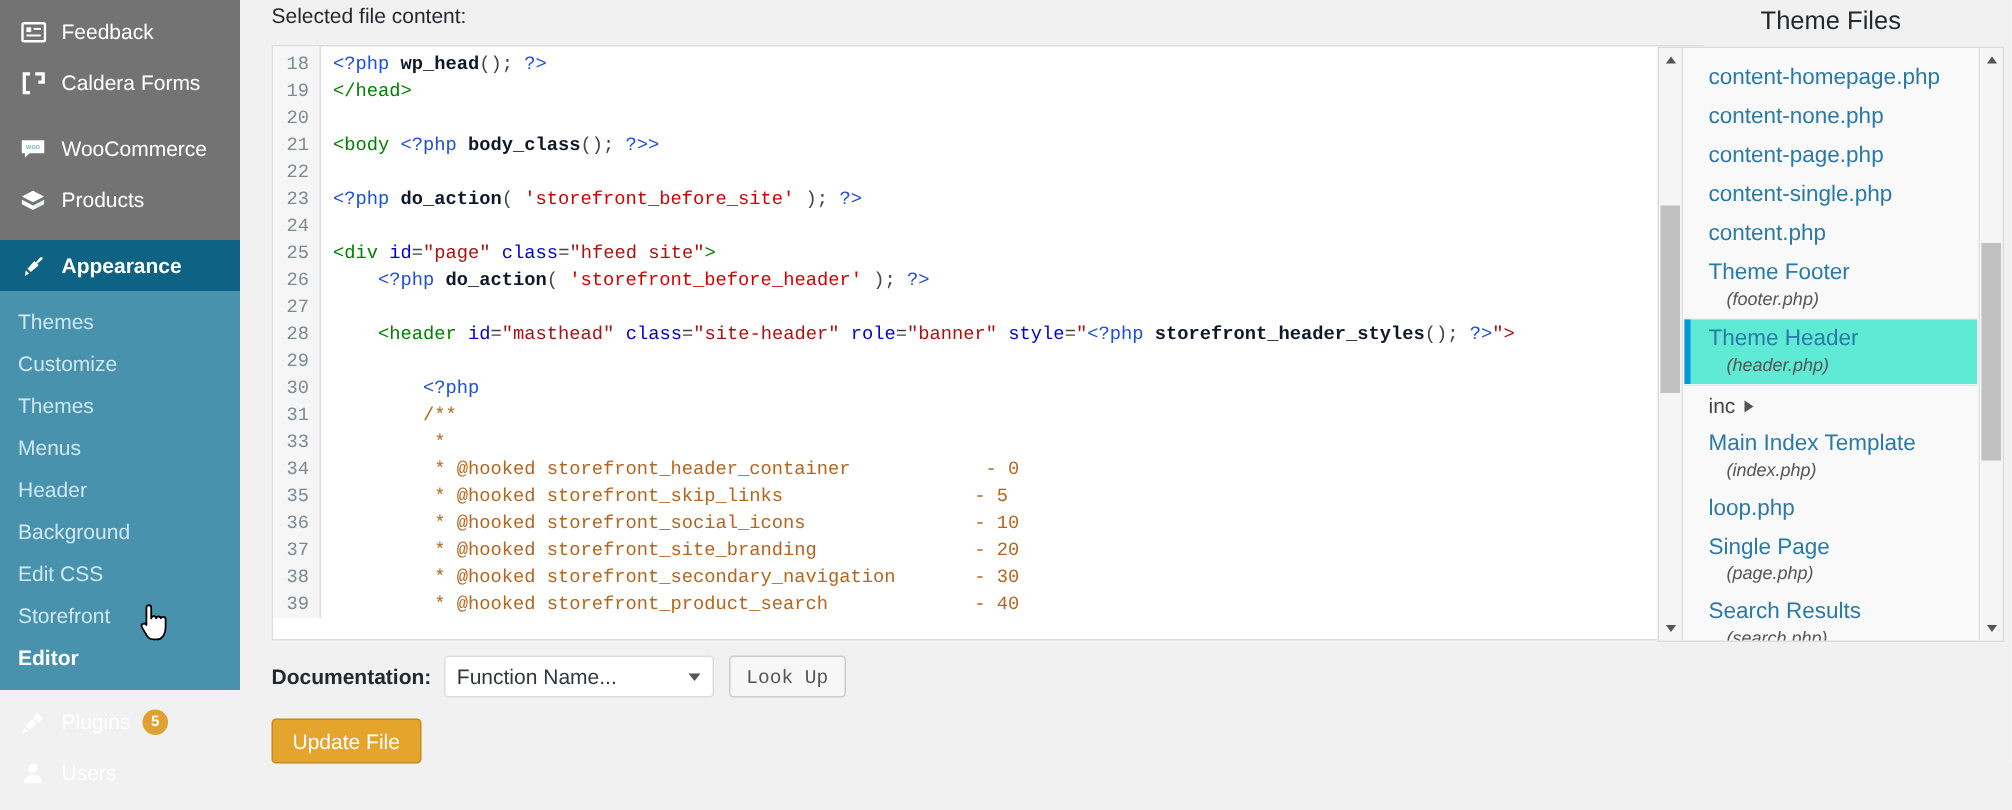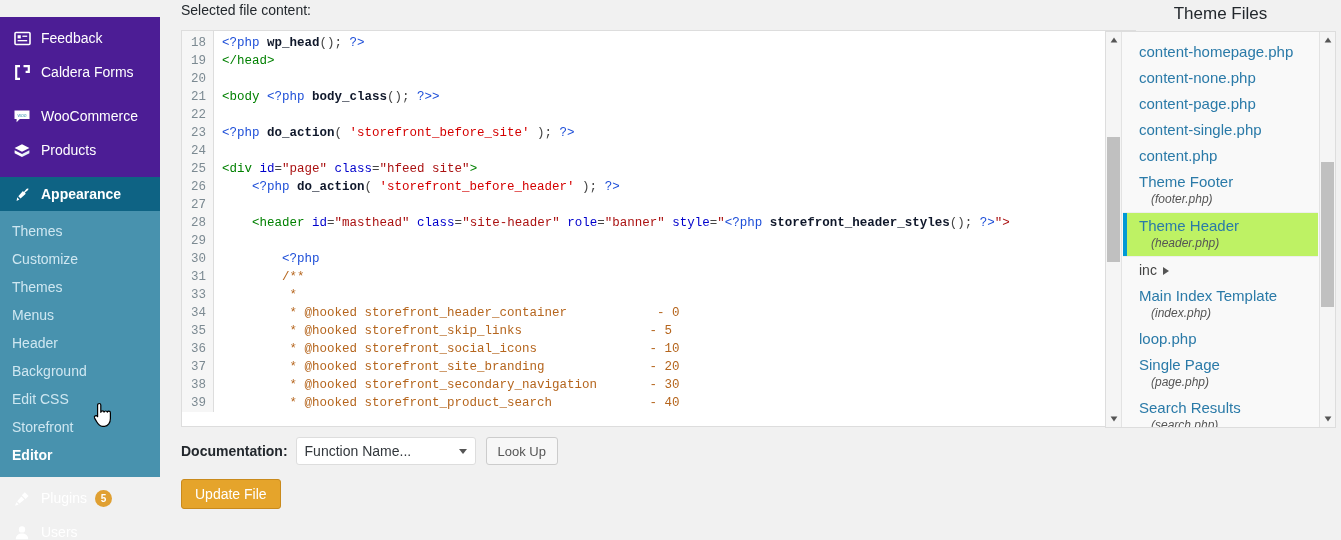--- a/index.html
+++ b/index.html
@@ -8,22 +8,21 @@
     background: #f1f1f1;
     font-family: "Liberation Sans", sans-serif;
     overflow: hidden;
   }
   #root { position: relative; width: 1341px; height: 540px; }
 
   
   #sidebar {
     position: absolute; left: 0; top: 0;
     width: 160px; height: 436px;
-    background: #4c1d95;
-    margin-top: 17px;
+    background: #737373;
   }
   .menu-item {
     position: relative;
     display: flex; align-items: center;
     height: 34px; padding-left: 12px;
     color: #ffffff; font-size: 14px;
     cursor: pointer; white-space: nowrap;
   }
   .menu-item .mi-label { margin-left: 9px; line-height: 1; }
   .menu-item.current {
@@ -133,21 +132,21 @@
   #doc-select .caret {
     position: absolute; right: 8px; top: 50%; margin-top: -2px;
     width: 0; height: 0;
     border-left: 4px solid transparent; border-right: 4px solid transparent;
     border-top: 5px solid #555;
   }
   #lookup-btn {
     margin-left: 10px; height: 28px; padding: 0 11px;
     background: #f7f7f7; border: 1px solid #ccc; border-radius: 3px;
     font-size: 13px; color: #555; cursor: pointer;
-    font-family: Liberation Sans, sans-serif;
+    font-family: Liberation Mono, monospace;
   }
 
   #update-btn {
     position: absolute; left: 21px; top: 479px;
     height: 30px; padding: 0 13px;
     background: #e5a42b; border: 1px solid #c98a1c;
     border-radius: 3px; color: #ffffff; font-size: 14px;
     cursor: pointer; font-family: "Liberation Sans", sans-serif;
   }
 
@@ -173,21 +172,21 @@
   .sb-arw.up { top: 0; } .sb-arw.dn { bottom: 0; }
   .sb-thumb { position: absolute; left: 1px; width: 13px; background: #c0c0c0; cursor: pointer; }
 
   #tf-list {
     position: absolute; left: 17px; top: 0; right: 17px;
     padding-top: 7px;
   }
   .tf-item {
     position: relative; padding: 4px 0 4px 16px; cursor: pointer;
   }
-  .tf-item.selected { background: #bef264; border-top: 1px solid #eee; border-bottom: 1px solid #eee; }
+  .tf-item.selected { background: #5eead4; border-top: 1px solid #eee; border-bottom: 1px solid #eee; }
   .tf-item.selected::before {
     content: ""; position: absolute; left: 0; top: 0; bottom: 0;
     width: 4px; background: #0099d5;
   }
   .tf-name { font-size: 15px; color: #2a7aa8; line-height: 18px; }
   .tf-sub  { font-size: 12px; color: #555; font-style: italic; line-height: 17px; padding-left: 12px; }
   .tf-folder { font-size: 14px; color: #444; line-height: 18px; }
   .tf-folder .arrow {
     display: inline-block; margin-left: 6px;
     width: 0; height: 0;

